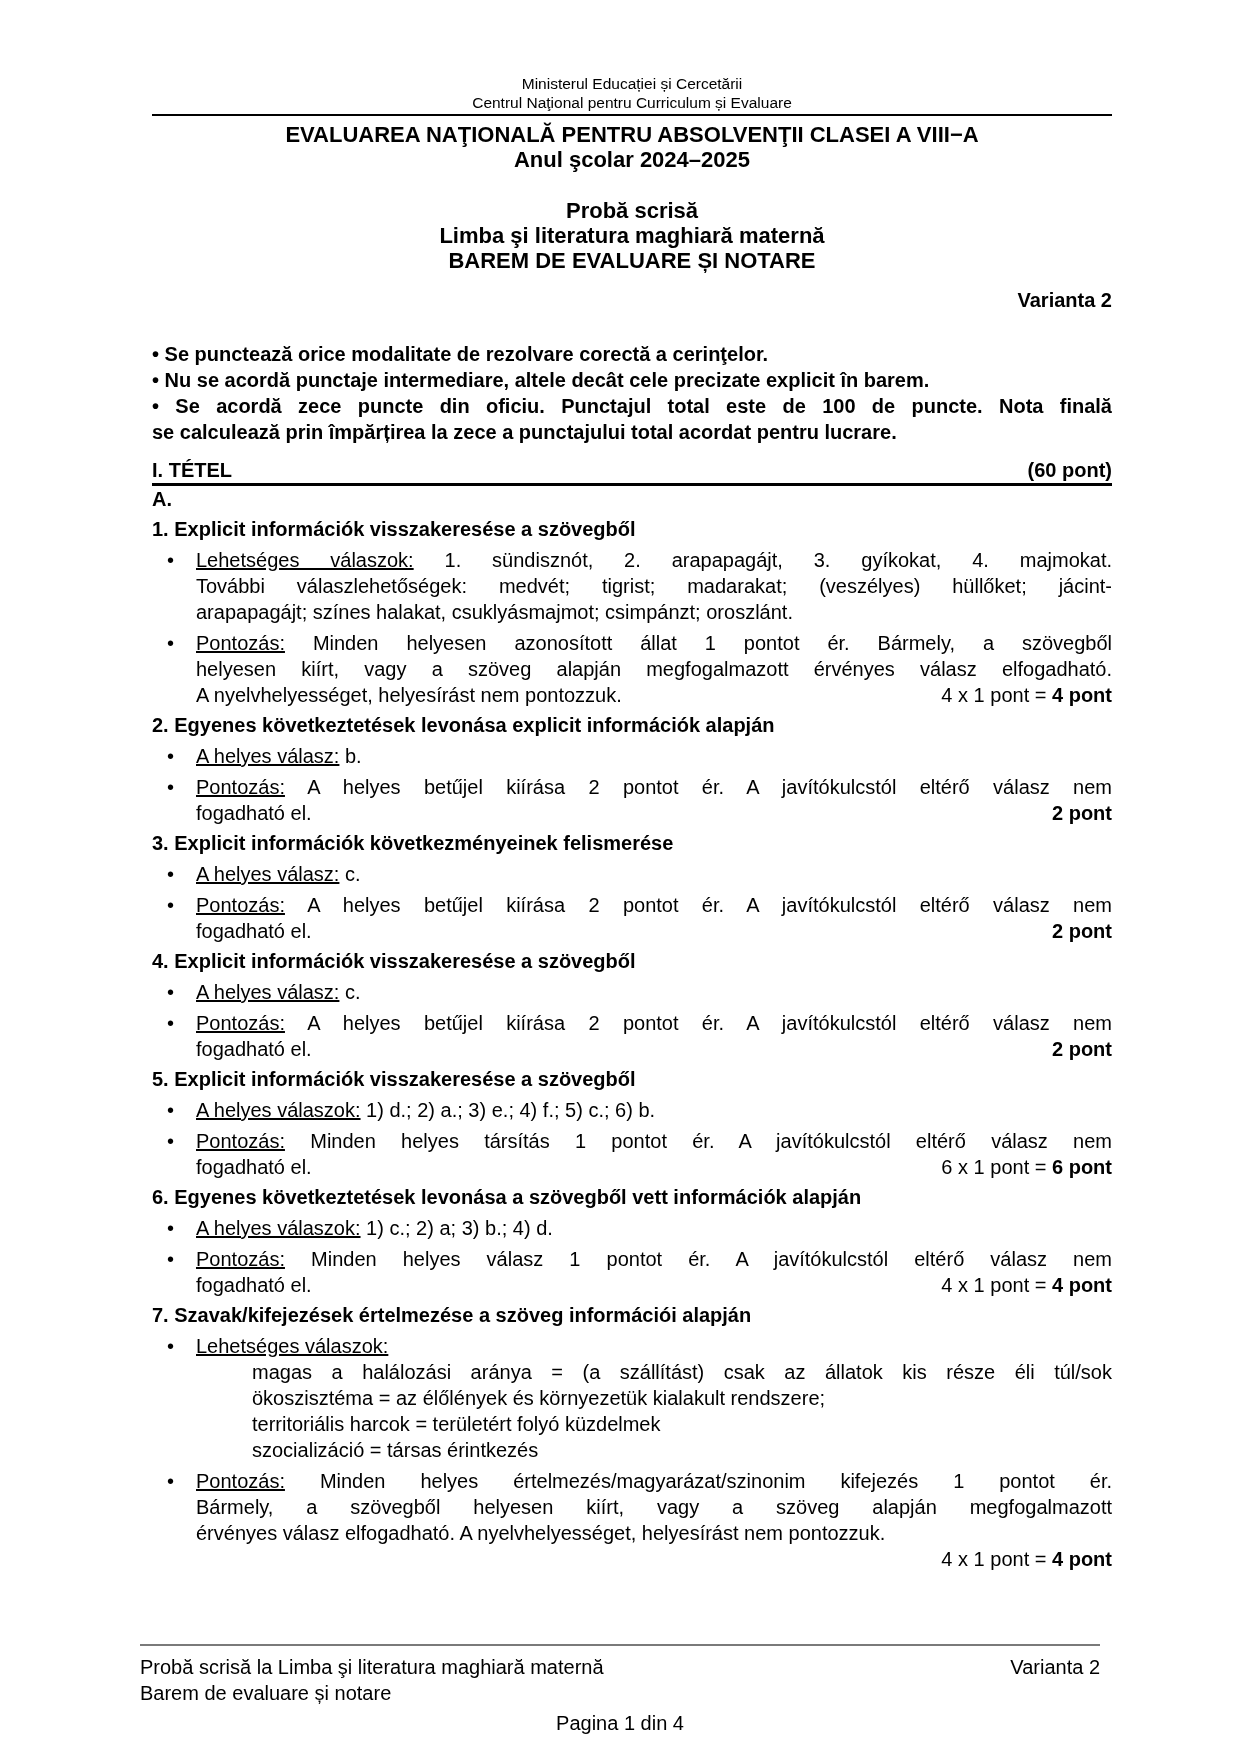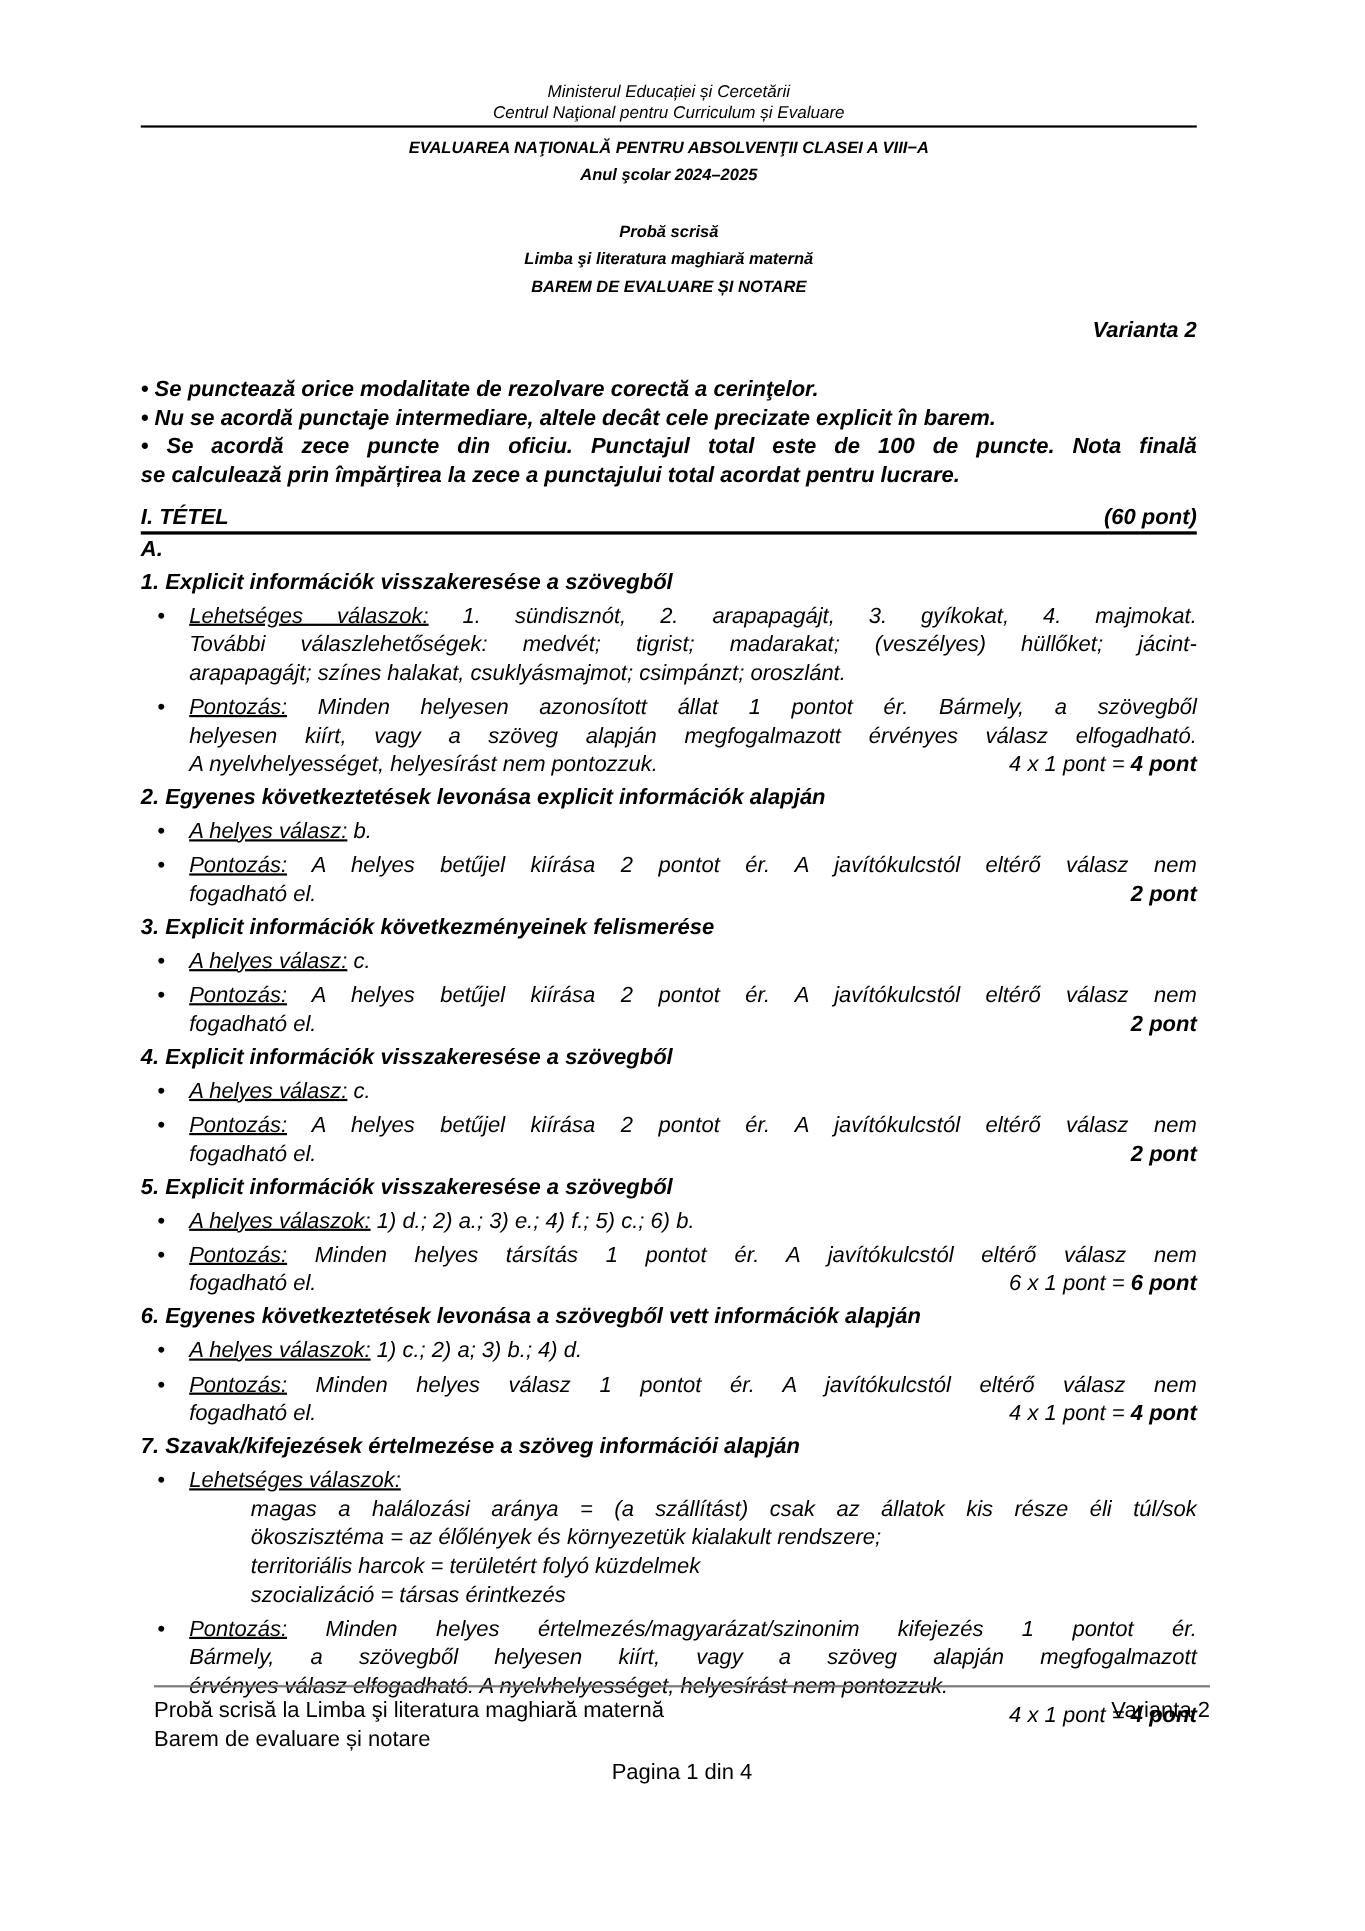--- a/index.html
+++ b/index.html
@@ -1,45 +1,45 @@
 <!DOCTYPE html>
 <html><head>
 <meta charset="utf-8">
 <style>
   html,body{margin:0;padding:0;background:#ffffff;}
   .page{
     position:relative;width:1241px;height:1755px;background:#fff;
     font-family:"Liberation Sans","DejaVu Sans",sans-serif;
     font-size:20px;line-height:26px;color:#000;overflow:hidden;
   }
-  .content{position:absolute;left:128px;top:0;width:960px;font-style:italic;}
+  .content{position:absolute;left:152px;top:0;width:960px;}
   .org{text-align:center;font-size:15.5px;line-height:19px;}
   .org.first{margin-top:74px;}
   .hrule{border-bottom:2px solid #000;margin-top:2px;height:0;}
   .tblock{text-align:center;font-weight:bold;}
-  .t{font-size:15px;line-height:25px;}
+  .t{font-size:22px;line-height:25px;}
   .t.first{margin-top:6px;}
   .tgap{height:26px;}
   .variant{text-align:right;font-weight:bold;margin-top:14px;}
   .notes{font-weight:bold;margin-top:28px;}
   .note{text-align:justify;}
   .jline{text-align:justify;text-align-last:justify;}
   .lline{position:relative;text-align:left;}
   .tetel{display:flex;justify-content:space-between;font-weight:bold;
          border-bottom:3px solid #000;margin-top:12px;align-items:center;}
   .hsec{font-weight:bold;}
   .h{font-weight:bold;margin-top:4px;}
   .li{position:relative;margin-left:44px;margin-top:5px;}
   .li::before{content:"\2022";position:absolute;left:-29px;top:0;}
   .u{text-decoration:underline;}
   .pts{position:absolute;right:0;top:0;white-space:nowrap;}
   .pts b, .ptsline b{font-weight:bold;}
   .sub{margin-left:100px;}
   .ptsline{text-align:right;}
-  .footer{position:absolute;left:140px;top:1532px;width:960px;
+  .footer{position:absolute;left:140px;top:1644px;width:960px;
           border-top:2px solid #7a7a7a;padding-top:8px;}
   .frow{display:flex;justify-content:space-between;}
   .fpage{text-align:center;margin-top:4px;}
 </style>
 </head>
 <body>
 
 <div class="page">
   <div class="content">
 

